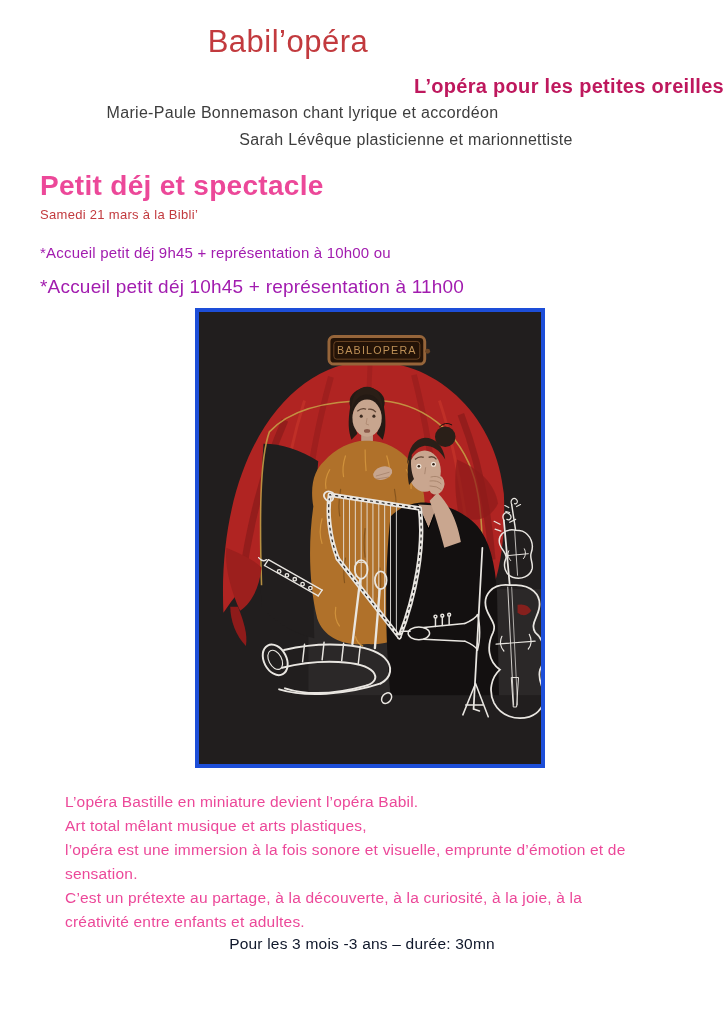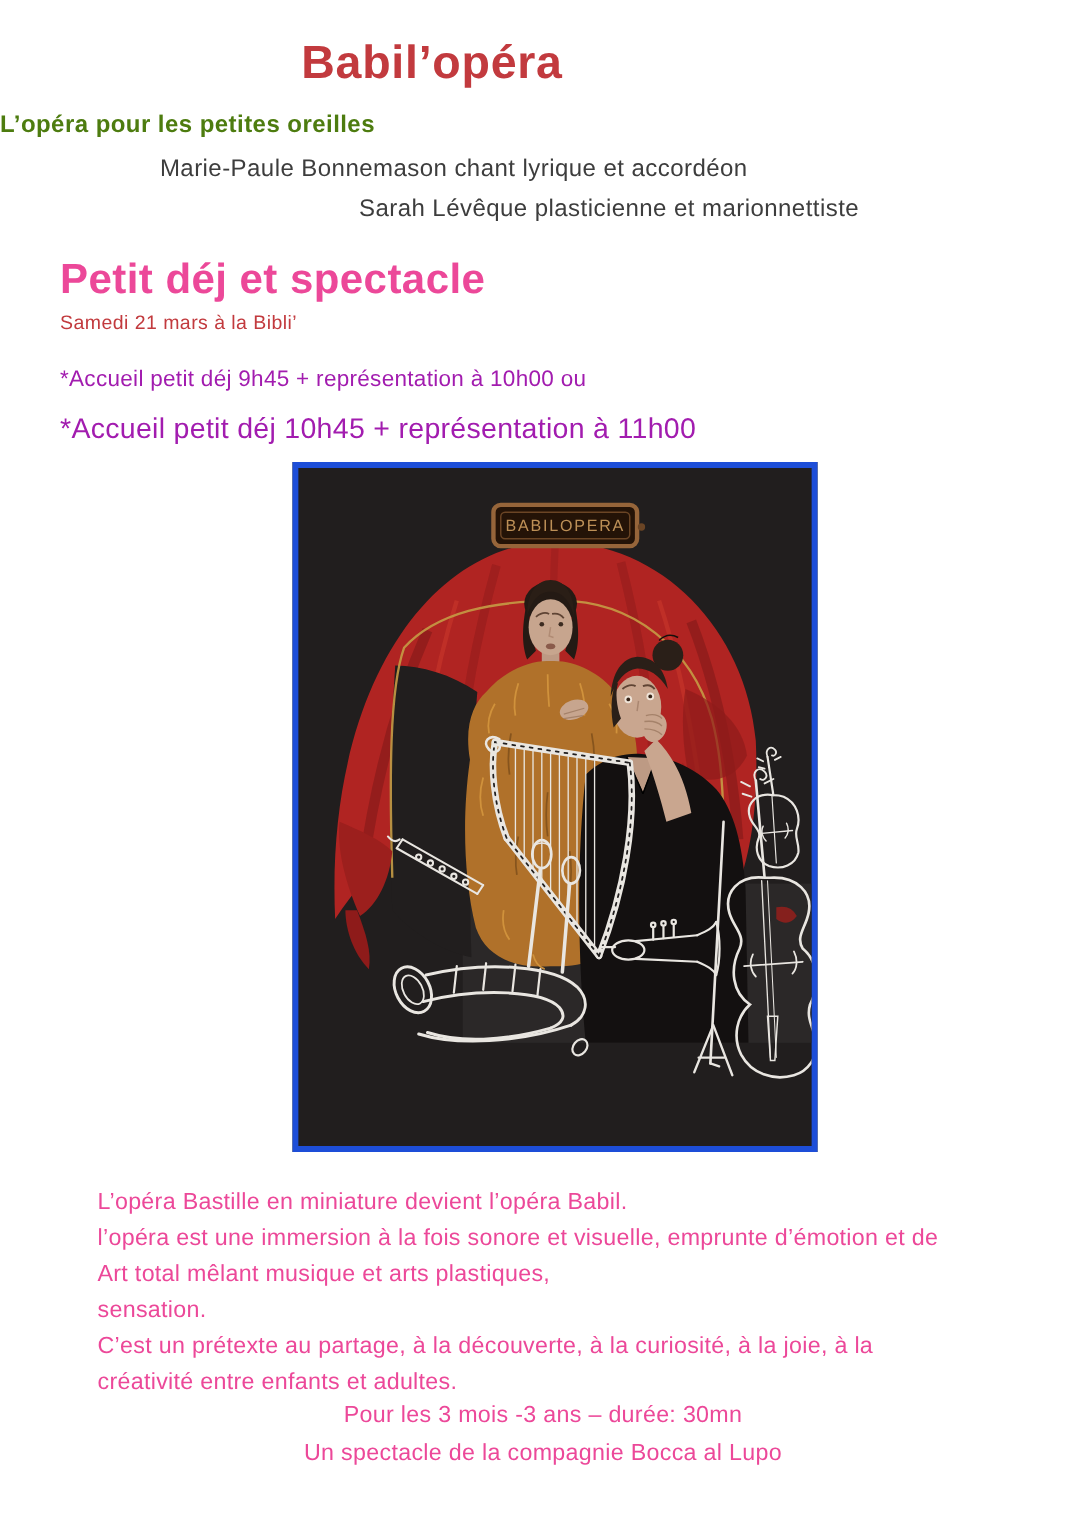--- a/index.html
+++ b/index.html
@@ -1,22 +1,22 @@
 <!DOCTYPE html>
 <html><head>
 <meta charset="utf-8">
 <style>
   html,body{margin:0;padding:0;}
   body{background:#ffffff;font-family:"Liberation Sans", sans-serif;}
   .page{position:relative;width:724px;height:1024px;background:#ffffff;overflow:hidden;margin:0 auto;}
 
   .title{position:absolute;top:24px;left:0;width:576px;text-align:center;
-         font-size:31px;font-weight:bold;color:#c23a3e;letter-spacing:0.5px;}
-  .subtitle{position:absolute;top:75px;left:0;width:724px;text-align:left;
-         font-size:16px;font-weight:bold;color:#4d7c0f;letter-spacing:0.3px;}
+         font-size:31px;font-weight:normal;color:#c23a3e;letter-spacing:0.5px;}
+  .subtitle{position:absolute;top:75px;left:0;width:724px;text-align:right;
+         font-size:20px;font-weight:bold;color:#be185d;letter-spacing:0.3px;}
   .credit-1{position:absolute;top:104px;left:0;width:605px;text-align:center;
          font-size:16px;color:#3d3d3d;letter-spacing:0.3px;}
   .credit-2{position:absolute;top:131px;left:0;width:724px;text-align:center;
          font-size:16px;color:#3d3d3d;letter-spacing:0.3px;padding-left:44px;}
 
   .section-heading{position:absolute;top:170px;left:40px;
          font-size:28px;font-weight:bold;color:#ec4899;letter-spacing:0.3px;}
   .date-line{position:absolute;top:207px;left:40px;
          font-size:13px;color:#c23a3e;letter-spacing:0.3px;}
   .session-1{position:absolute;top:244px;left:40px;
@@ -24,21 +24,21 @@
   .session-2{position:absolute;top:276px;left:40px;
          font-size:19px;color:#a21caf;letter-spacing:0.2px;}
 
   .photo{position:absolute;top:308px;left:195px;width:350px;height:460px;
          box-sizing:border-box;border:4px solid #1d4ed8;background:#211e1e;}
   .photo svg{display:block;width:100%;height:100%;}
 
   .description{position:absolute;top:790px;left:65px;width:600px;
          font-size:15.5px;line-height:24px;color:#ec4899;letter-spacing:0.2px;}
   .footer{position:absolute;top:931px;left:0;width:724px;text-align:center;
-         font-size:15.5px;line-height:25px;color:#ec4899;letter-spacing:0.2px;}
+         font-size:15.5px;line-height:25px;color:#0f172a;letter-spacing:0.2px;}
 </style>
 </head>
 <body>
 
 <div class="page">
 
   <div class="title">Babil’opéra</div>
   <div class="subtitle">L’opéra pour les petites oreilles</div>
   <div class="credit-1">Marie-Paule Bonnemason chant lyrique et accordéon</div>
   <div class="credit-2">Sarah Lévêque plasticienne et marionnettiste</div>
@@ -243,25 +243,24 @@
           <path d="M 290 240 L 281 404" stroke-width="1.8"></path>
           <path d="M 281 404 l 6 2" stroke-width="1.6"></path>
         </g>
         <path d="M 326 298 q 10 -2 14 6 q -6 8 -14 2 Z" fill="#8f1f1c" stroke="none" opacity="0.9"></path>
       </g>
     </svg>
   </div>
 
   <div class="description">
     <div>L’opéra Bastille en miniature devient l’opéra Babil.</div>
+    <div>Art total mêlant musique et arts plastiques,</div>
     <div>l’opéra est une immersion à la fois sonore et visuelle, emprunte d’émotion et de</div>
-    <div>Art total mêlant musique et arts plastiques,</div>
     <div>sensation.</div>
     <div>C’est un prétexte au partage, à la découverte, à la curiosité, à la joie, à la</div>
     <div>créativité entre enfants et adultes.</div>
   </div>
 
   <div class="footer">
     <div>Pour les 3 mois -3 ans – durée: 30mn</div>
-    <div>Un spectacle de la compagnie Bocca al Lupo</div>
   </div>
 
 </div>
 
 </body></html>

